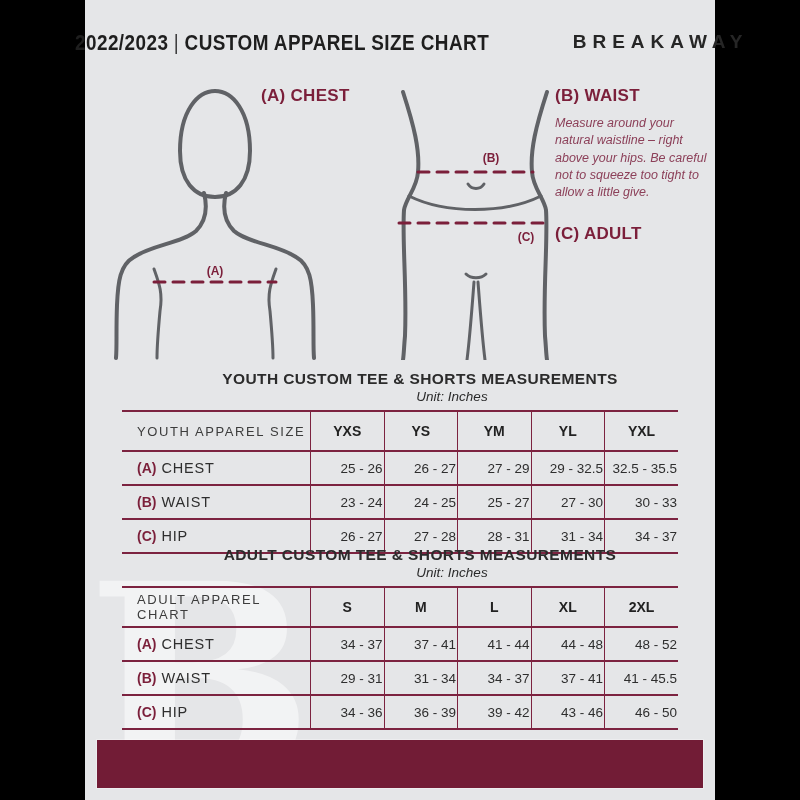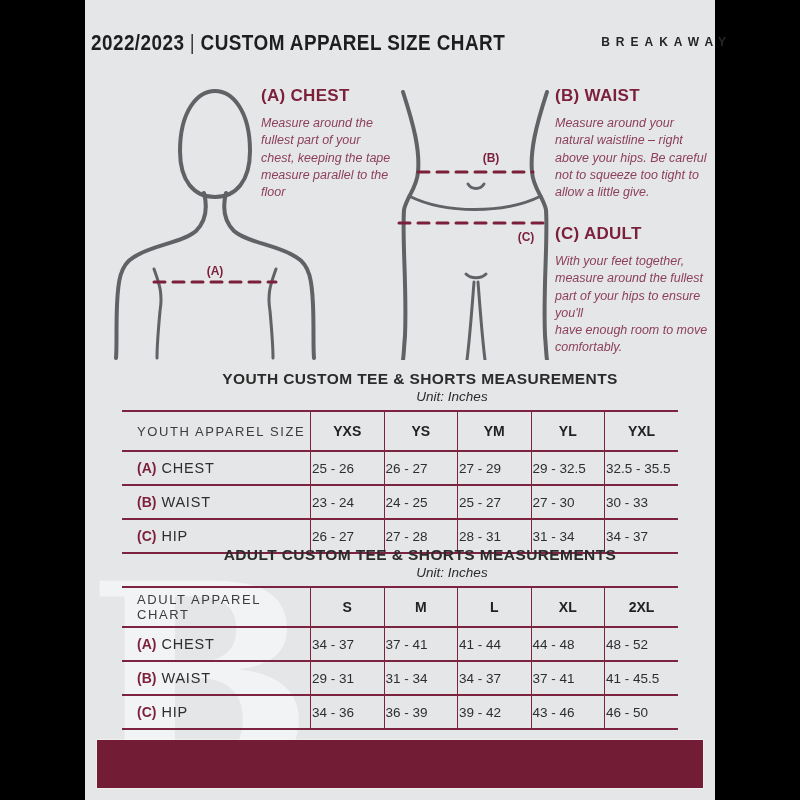--- a/index.html
+++ b/index.html
@@ -2,26 +2,26 @@
 <html><head>
 <meta charset="utf-8">
 <style>
   html,body{margin:0;padding:0;background:#000;}
   .stage{position:relative;width:800px;height:800px;background:#000;overflow:hidden;
          font-family:"Liberation Sans","DejaVu Sans",sans-serif;}
   .poster{position:absolute;left:85px;top:0;width:630px;height:800px;background:#e5e6e8;}
 
   
   .hdr{position:absolute;top:20px;left:0;width:630px;height:44px;
-       display:flex;align-items:center;justify-content:center;gap:22px;z-index:2;}
+       display:flex;align-items:center;justify-content:center;gap:16px;z-index:2;}
   .hdr-title{display:inline-block;transform:scale(.9,1.08);transform-origin:center;
        font-weight:bold;font-size:21px;letter-spacing:.5px;color:#1e1e1e;white-space:nowrap;}
   .hdr-sep{font-weight:normal;color:#3a3a3a;padding:0 6px;}
   .logo{width:46px;height:42px;margin-left:6px;}
-  .brand{font-weight:bold;font-size:12px;letter-spacing:6px;color:#262626;margin-left:23px;}
+  .brand{font-weight:bold;font-size:19px;letter-spacing:6px;color:#262626;margin-left:23px;}
 
   
   .fig{position:absolute;z-index:1;}
   .fig path,.fig line{fill:none;stroke-linecap:round;stroke-linejoin:round;}
   .body-line{stroke:#606266;stroke-width:4;}
   .body-thin{stroke:#606266;stroke-width:3;}
   .dash{stroke:#7b1f3a;stroke-width:3;stroke-dasharray:11 8;}
   .marker{font-weight:bold;font-size:12px;fill:#7b1f3a;font-family:"Liberation Sans",sans-serif;}
   .guide-block{position:absolute;z-index:2;}
   .guide-h{font-weight:bold;font-size:17px;color:#7b1f3a;letter-spacing:.3px;margin:0 0 9px 0;}
@@ -37,21 +37,21 @@
   table.size td{border:1.5px solid #7c2340;border-left-width:1.5px;}
   table.size tr{border-top:2px solid #7c2340;border-bottom:2px solid #7c2340;}
   table.size td{border-top:2px solid #7c2340;border-bottom:2px solid #7c2340;}
   table.size td:first-child{border-left:none;margin-top:20px;}
   table.size td:last-child{border-right:none;}
   td.c0{width:172px;text-align:left;padding-left:15px;}
   .hrow td{height:36px;}
   .drow td{height:30px;}
   .colhead{font-size:13px;letter-spacing:1.6px;color:#3c3c3c;}
   .sizehead{font-weight:bold;font-size:14px;color:#222;text-align:center;}
-  .val{font-size:13.5px;color:#2e2e2e;text-align:left;}
+  .val{font-size:13.5px;color:#2e2e2e;text-align:right;}
   .pfx{font-weight:bold;color:#7b1f3a;font-size:14px;margin-right:5px;}
   .rlabel{font-size:14.5px;color:#2e2e2e;letter-spacing:.8px;}
 
   
   .wmark{position:absolute;left:2px;top:548px;z-index:0;font-family:"DejaVu Serif","Liberation Serif",serif;
        font-weight:bold;font-size:268px;line-height:1;color:rgba(255,255,255,.5);user-select:none;}
   .footer{position:absolute;left:12px;top:740px;width:606px;height:48px;background:#721c36;
        outline:1px solid rgba(255,255,255,.3);z-index:2;}
 </style>
 </head>
@@ -86,21 +86,20 @@
       <path class="body-line" d="M96 108 C100 124 98 136 88 146 C74 158 44 160 26 172 C12 180 10 196 9 220 C8 245 9 262 8 273"></path>
       <path class="body-line" d="M118 108 C114 124 116 136 126 146 C140 158 170 160 188 172 C202 180 204 196 205 220 C206 245 205 262 206 273"></path>
       <path class="body-thin" d="M46 184 C51 198 55 208 52 226 C50 248 49 262 49 273"></path>
       <path class="body-thin" d="M168 184 C163 198 159 208 162 226 C164 248 165 262 165 273"></path>
       <line class="dash" x1="46" y1="197" x2="168" y2="197"></line>
       <text class="marker" x="107" y="190" text-anchor="middle">(A)</text>
     </svg>
 
     <div class="guide-block" style="left:176px;top:86px;width:134px">
       <div class="guide-h">(A) CHEST</div>
-      <p class="guide-p">Measure around the fullest part of your chest, keeping the tape measure parallel to the floor</p>
     </div>
 
     <svg class="fig" style="left:308px;top:88px" width="165" height="272" viewBox="0 0 165 272">
       <path class="body-line" d="M10 4 C21 38 27 62 25 84 C24 100 13 110 11 122 C9 152 14 200 12 248 C11 258 11 265 10 272"></path>
       <path class="body-line" d="M154 4 C143 38 137 62 139 84 C140 100 151 110 153 122 C155 152 150 200 152 248 C153 258 153 265 154 272"></path>
       <path class="body-thin" d="M75 96 C79 102 87 102 91 96"></path>
       <path class="body-thin" d="M16 108 C52 126 112 126 148 108"></path>
       <path class="body-thin" d="M73 186 C78 191 88 191 93 186"></path>
       <path class="body-thin" d="M81 194 C79 220 77 248 74 272"></path>
       <path class="body-thin" d="M85 194 C87 220 89 248 92 272"></path>
@@ -110,22 +109,20 @@
       <text class="marker" x="133" y="153" text-anchor="middle">(C)</text>
     </svg>
 
     <div class="guide-block" style="left:470px;top:86px;width:152px">
       <div class="guide-h">(B) WAIST</div>
       <p class="guide-p">Measure around your natural waistline – right above your hips. Be careful not to squeeze too tight to allow a little give.</p>
     </div>
 
     <div class="guide-block" style="left:470px;top:224px;width:156px">
       <div class="guide-h">(C) ADULT</div>
-      <p class="guide-p prewrap">With your feet together, measure around the fullest part of your hips to ensure you'll
-have enough room to move comfortably.</p>
     </div>
 
     <div class="sec-title" style="top:370px">YOUTH CUSTOM TEE &amp; SHORTS MEASUREMENTS</div>
     <div class="sec-unit" style="top:389px">Unit: Inches</div>
     <table class="size" style="top:410px">
       <tbody>
           <tr class="hrow">
         <td class="c0 colhead">YOUTH APPAREL SIZE</td>
         <td class="sizehead">YXS</td>
         <td class="sizehead">YS</td>

